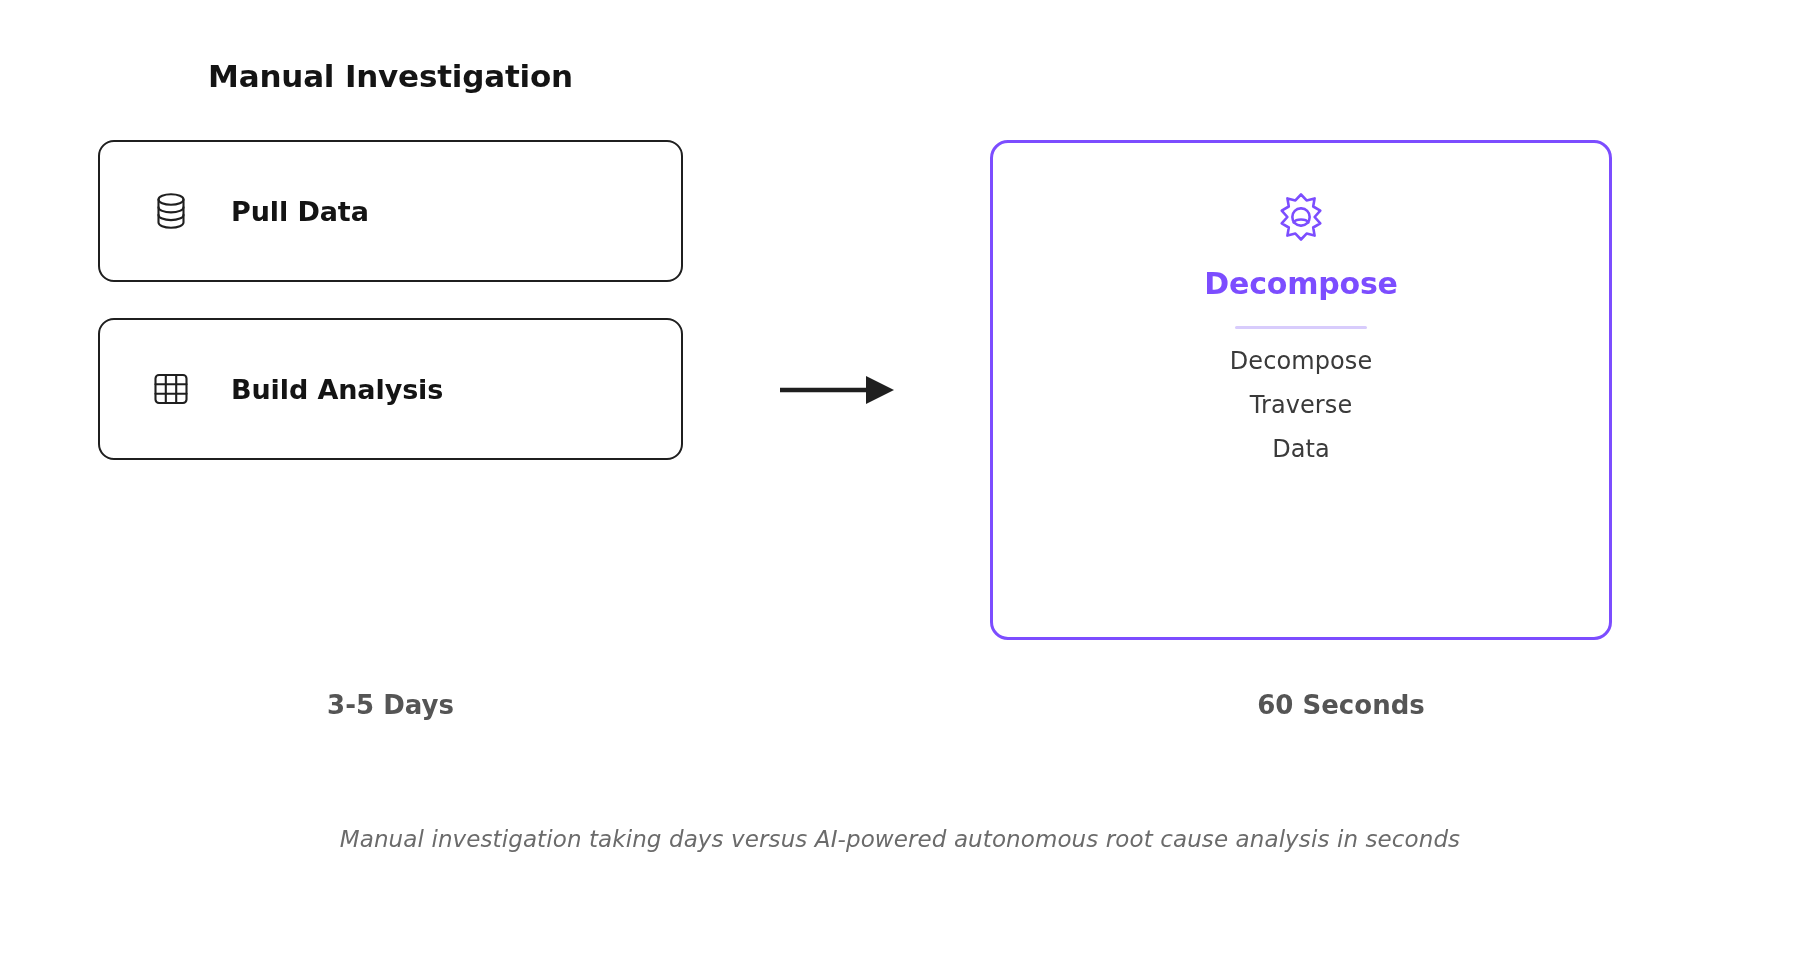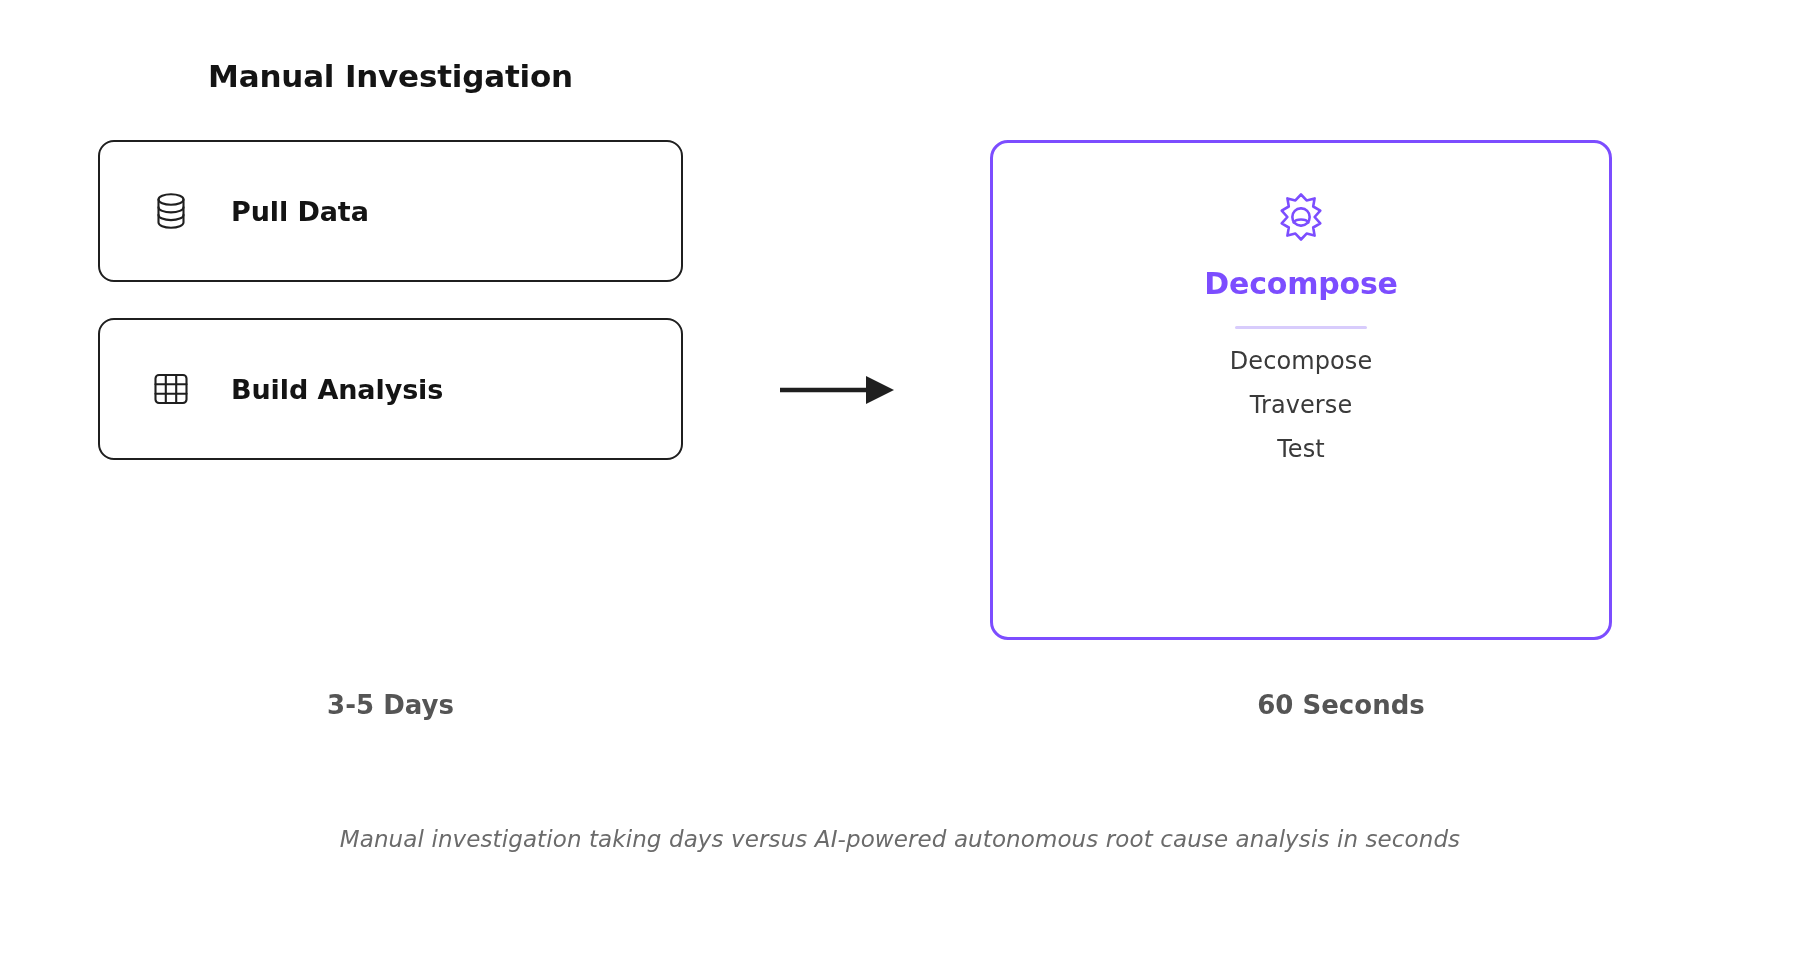--- a/index.html
+++ b/index.html
@@ -212,21 +212,21 @@
 
     <div class="ai-title">
       <div>Decompose</div>
     </div>
 
     <div class="ai-divider"></div>
 
     <div class="ai-steps">
       <div class="ai-step">Decompose</div>
       <div class="ai-step">Traverse</div>
-      <div class="ai-step">Test</div>
+      <div class="ai-step">Data</div>
     </div>
 
   </div>
 
   <div class="duration" id="duration-left">3-5 Days</div>
 
   <div class="duration" id="duration-right">60 Seconds</div>
 
   <div id="caption">Manual investigation taking days versus AI-powered autonomous root cause analysis in seconds</div>
 

